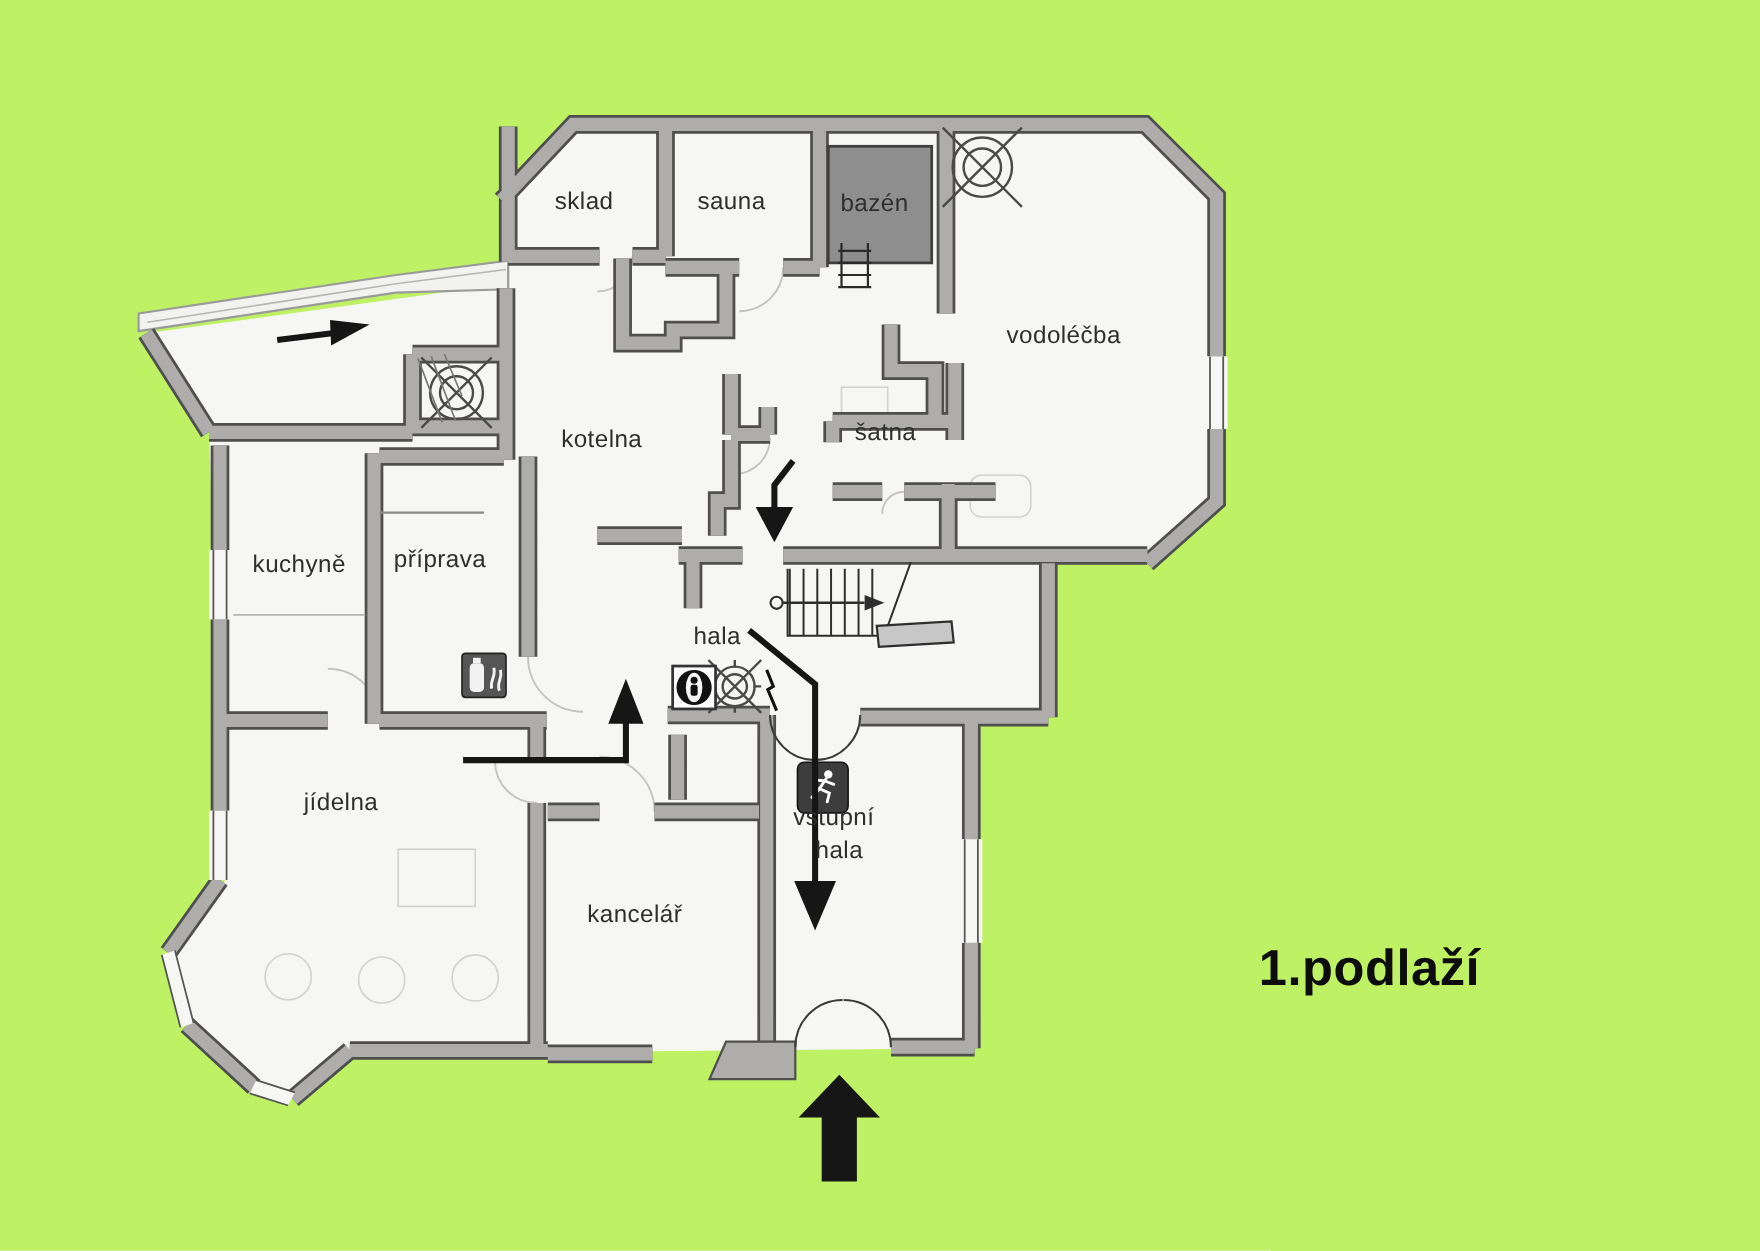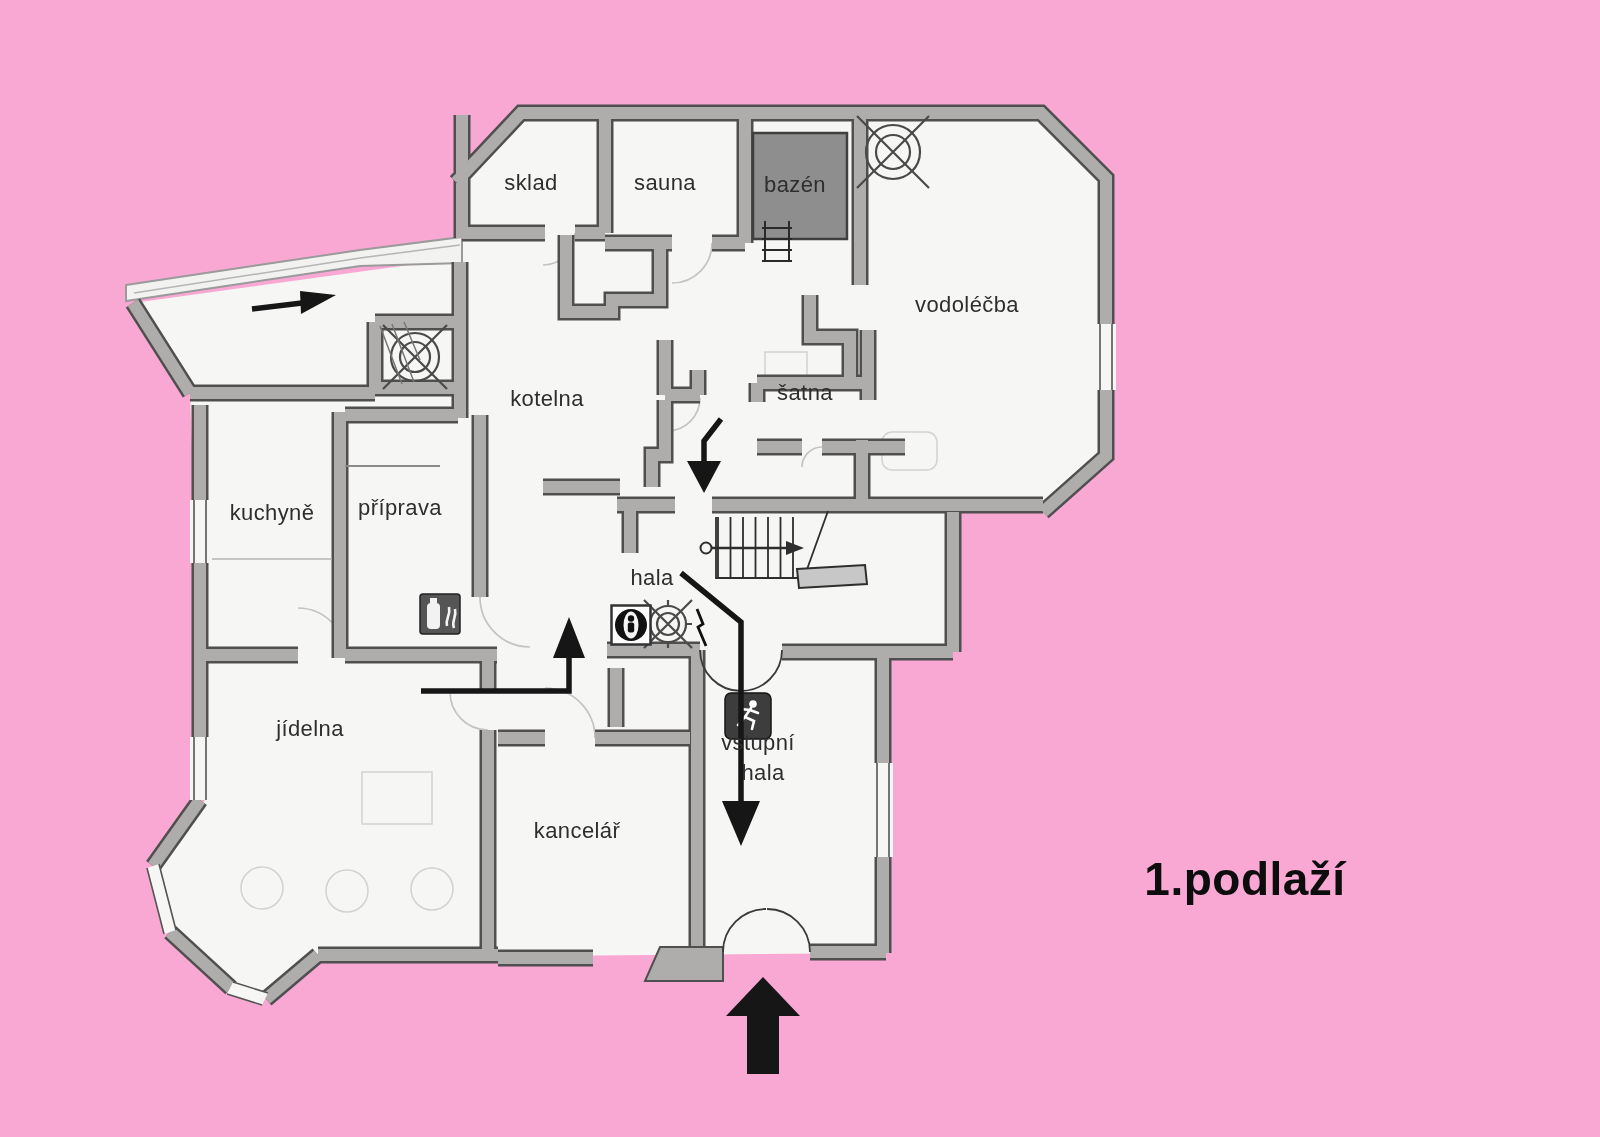--- a/index.html
+++ b/index.html
@@ -1,16 +1,16 @@
 <!DOCTYPE html>
 <html><head>
 <meta charset="utf-8">
 <style>
   html,body{margin:0;padding:0;background:#e9e9e8;}
-  .stage{position:relative;width:1600px;height:1137px;background:#f9a8d4;overflow:hidden;
+  .stage{position:relative;width:1600px;height:1137px;background:#bef264;overflow:hidden;
          font-family:"Liberation Sans",sans-serif;}
   svg{position:absolute;left:0;top:0;}
   .paper{fill:#f6f6f4;stroke:none;}
   .wall-outer{fill:none;stroke:#4f4f4f;stroke-width:17;stroke-linejoin:miter;stroke-linecap:butt;}
   .wall-inner{fill:none;stroke:#aeadac;stroke-width:12;stroke-linejoin:miter;stroke-linecap:butt;}
   .wall-poly{fill:#aeadac;stroke:#4f4f4f;stroke-width:2;}
   .thinline{stroke:#8a8a8a;stroke-width:2;fill:none;}
   .counter{stroke:#b5b5b5;stroke-width:1.5;fill:none;}
   .winline{stroke:#555;stroke-width:1.6;fill:none;}
   .winfill{fill:#f6f6f4;stroke:none;}

